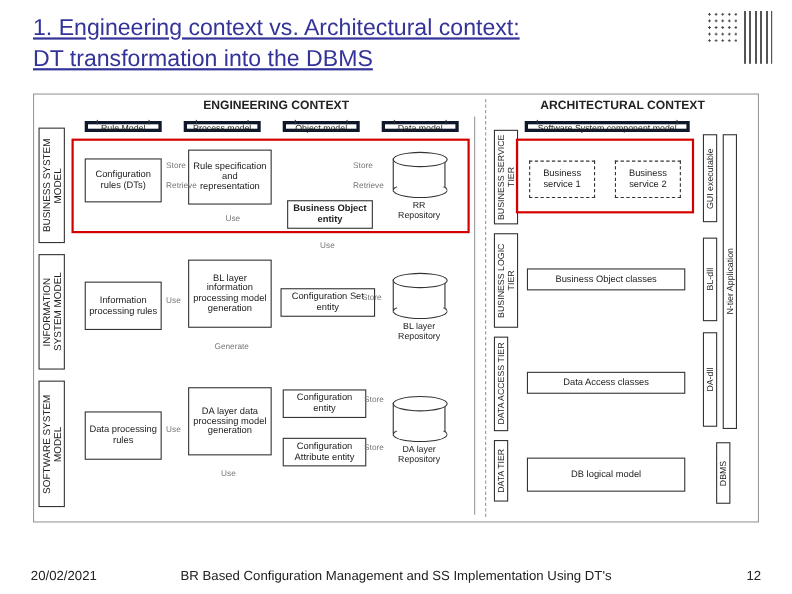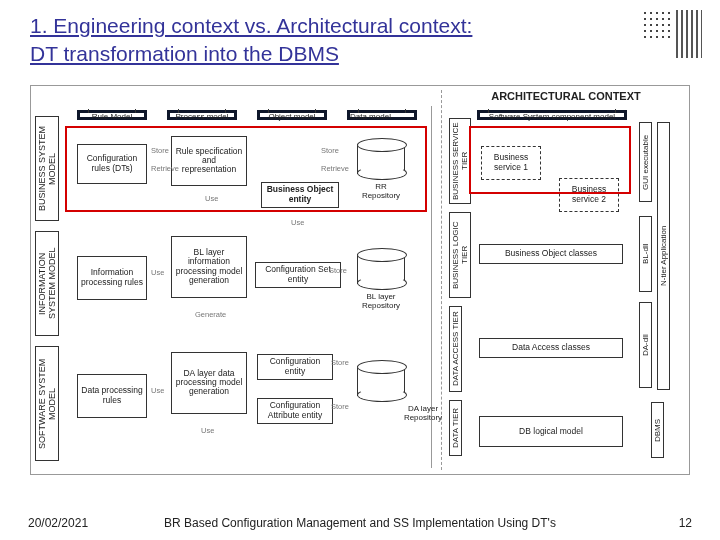--- a/index.html
+++ b/index.html
@@ -93,20 +93,21 @@
       <div class="bars"></div>
   </div>
 
   <h1 class="title-block">
     <span>1. Engineering context vs. Architectural context:</span><br>
     <span>DT transformation into the DBMS</span>
   </h1>
 
   <div class="diagram">
 
+    <div class="col-title" style="left:40px; width:360px;">ENGINEERING CONTEXT</div>
     <div class="col-title" style="left:430px; width:210px;">ARCHITECTURAL CONTEXT</div>
 
     <div class="dash-v" style="left:410px; top:4px; bottom:4px;"></div>
     <div style="position:absolute; left:400px; top:20px; bottom:6px; border-left:1px solid #999;"></div>
 
     <div class="vlabel" style="left:4px; top:30px; height:105px;">BUSINESS SYSTEM
 MODEL</div>
     <div class="vlabel" style="left:4px; top:145px; height:105px;">INFORMATION SYSTEM
 MODEL</div>
     <div class="vlabel" style="left:4px; top:260px; height:115px;">SOFTWARE SYSTEM
@@ -124,21 +125,21 @@
     <div class="hdr-tick" style="left:46px; top:24px;">
         <span style="position:absolute;left:0;right:0;top:-1px;font-size:8px;text-align:center;">Rule Model</span>
       </div>
     <div class="hdr-tick" style="left:136px; top:24px;">
         <span style="position:absolute;left:0;right:0;top:-1px;font-size:8px;text-align:center;">Process model</span>
       </div>
     <div class="hdr-tick" style="left:226px; top:24px;">
         <span style="position:absolute;left:0;right:0;top:-1px;font-size:8px;text-align:center;">Object model</span>
       </div>
     <div class="hdr-tick" style="left:316px; top:24px;">
-        <span style="position:absolute;left:0;right:0;top:-1px;font-size:8px;text-align:left;">Data model</span>
+        <span style="position:absolute;left:0;right:0;top:-1px;font-size:8px;text-align:center;">Data model</span>
       </div>
     <div class="hdr-tick" style="left:446px; top:24px; width:150px;">
         <span style="position:absolute;left:0;right:0;top:-1px;font-size:8px;text-align:center;">Software System component model</span>
       </div>
 
     <div class="box" style="left:46px; top:58px; width:70px; height:40px;">Configuration
 rules (DTs)</div>
     <div class="box" style="left:140px; top:50px; width:76px; height:50px;">Rule
 specification and
 representation</div>
@@ -179,33 +180,33 @@
 processing
 model
 generation</div>
     <div class="box" style="left:46px; top:288px; width:70px; height:44px;">Data
 processing
 rules</div>
     <div class="box" style="left:226px; top:268px; width:76px; height:26px;">Configuration
 entity</div>
     <div class="box" style="left:226px; top:312px; width:76px; height:26px;">Configuration
 Attribute entity</div>
-    <div class="cyl" style="left:326px; top:274px;padding-left:42px;">
+    <div class="cyl" style="left:326px; top:274px;">
         <div class="body"></div>
         <div class="lab">DA layer
 Repository</div>
       </div>
     <div class="tinytxt" style="left:120px; top:300px;">Use</div>
     <div class="tinytxt" style="left:300px; top:272px;">Store</div>
     <div class="tinytxt" style="left:300px; top:316px;">Store</div>
     <div class="tinytxt" style="left:170px; top:340px;">Use</div>
 
     <div class="box" style="left:450px; top:60px; width:60px; height:34px; border-style:dashed;">Business
 service 1</div>
-    <div class="box" style="left:528px; top:60px; width:60px; height:34px; border-style:dashed;margin-top:32px;">Business
+    <div class="box" style="left:528px; top:60px; width:60px; height:34px; border-style:dashed;">Business
 service 2</div>
     <div class="box" style="left:448px; top:252px; width:144px; height:20px;">Data Access classes</div>
     <div class="box" style="left:448px; top:158px; width:144px; height:20px;">Business Object classes</div>
     <div class="box" style="left:448px; top:330px; width:144px; height:31px;">DB logical model</div>
 
     <div class="vlabel small" style="left:608px; top:36px; height:80px;">GUI executable</div>
     <div class="vlabel small" style="left:608px; top:130px; height:76px;">BL-dll</div>
     <div class="vlabel small" style="left:626px; top:36px; height:268px;">N-tier Application</div>
     <div class="vlabel small" style="left:608px; top:216px; height:86px;">DA-dll</div>
     <div class="vlabel small" style="left:620px; top:316px; height:56px;">DBMS</div>

